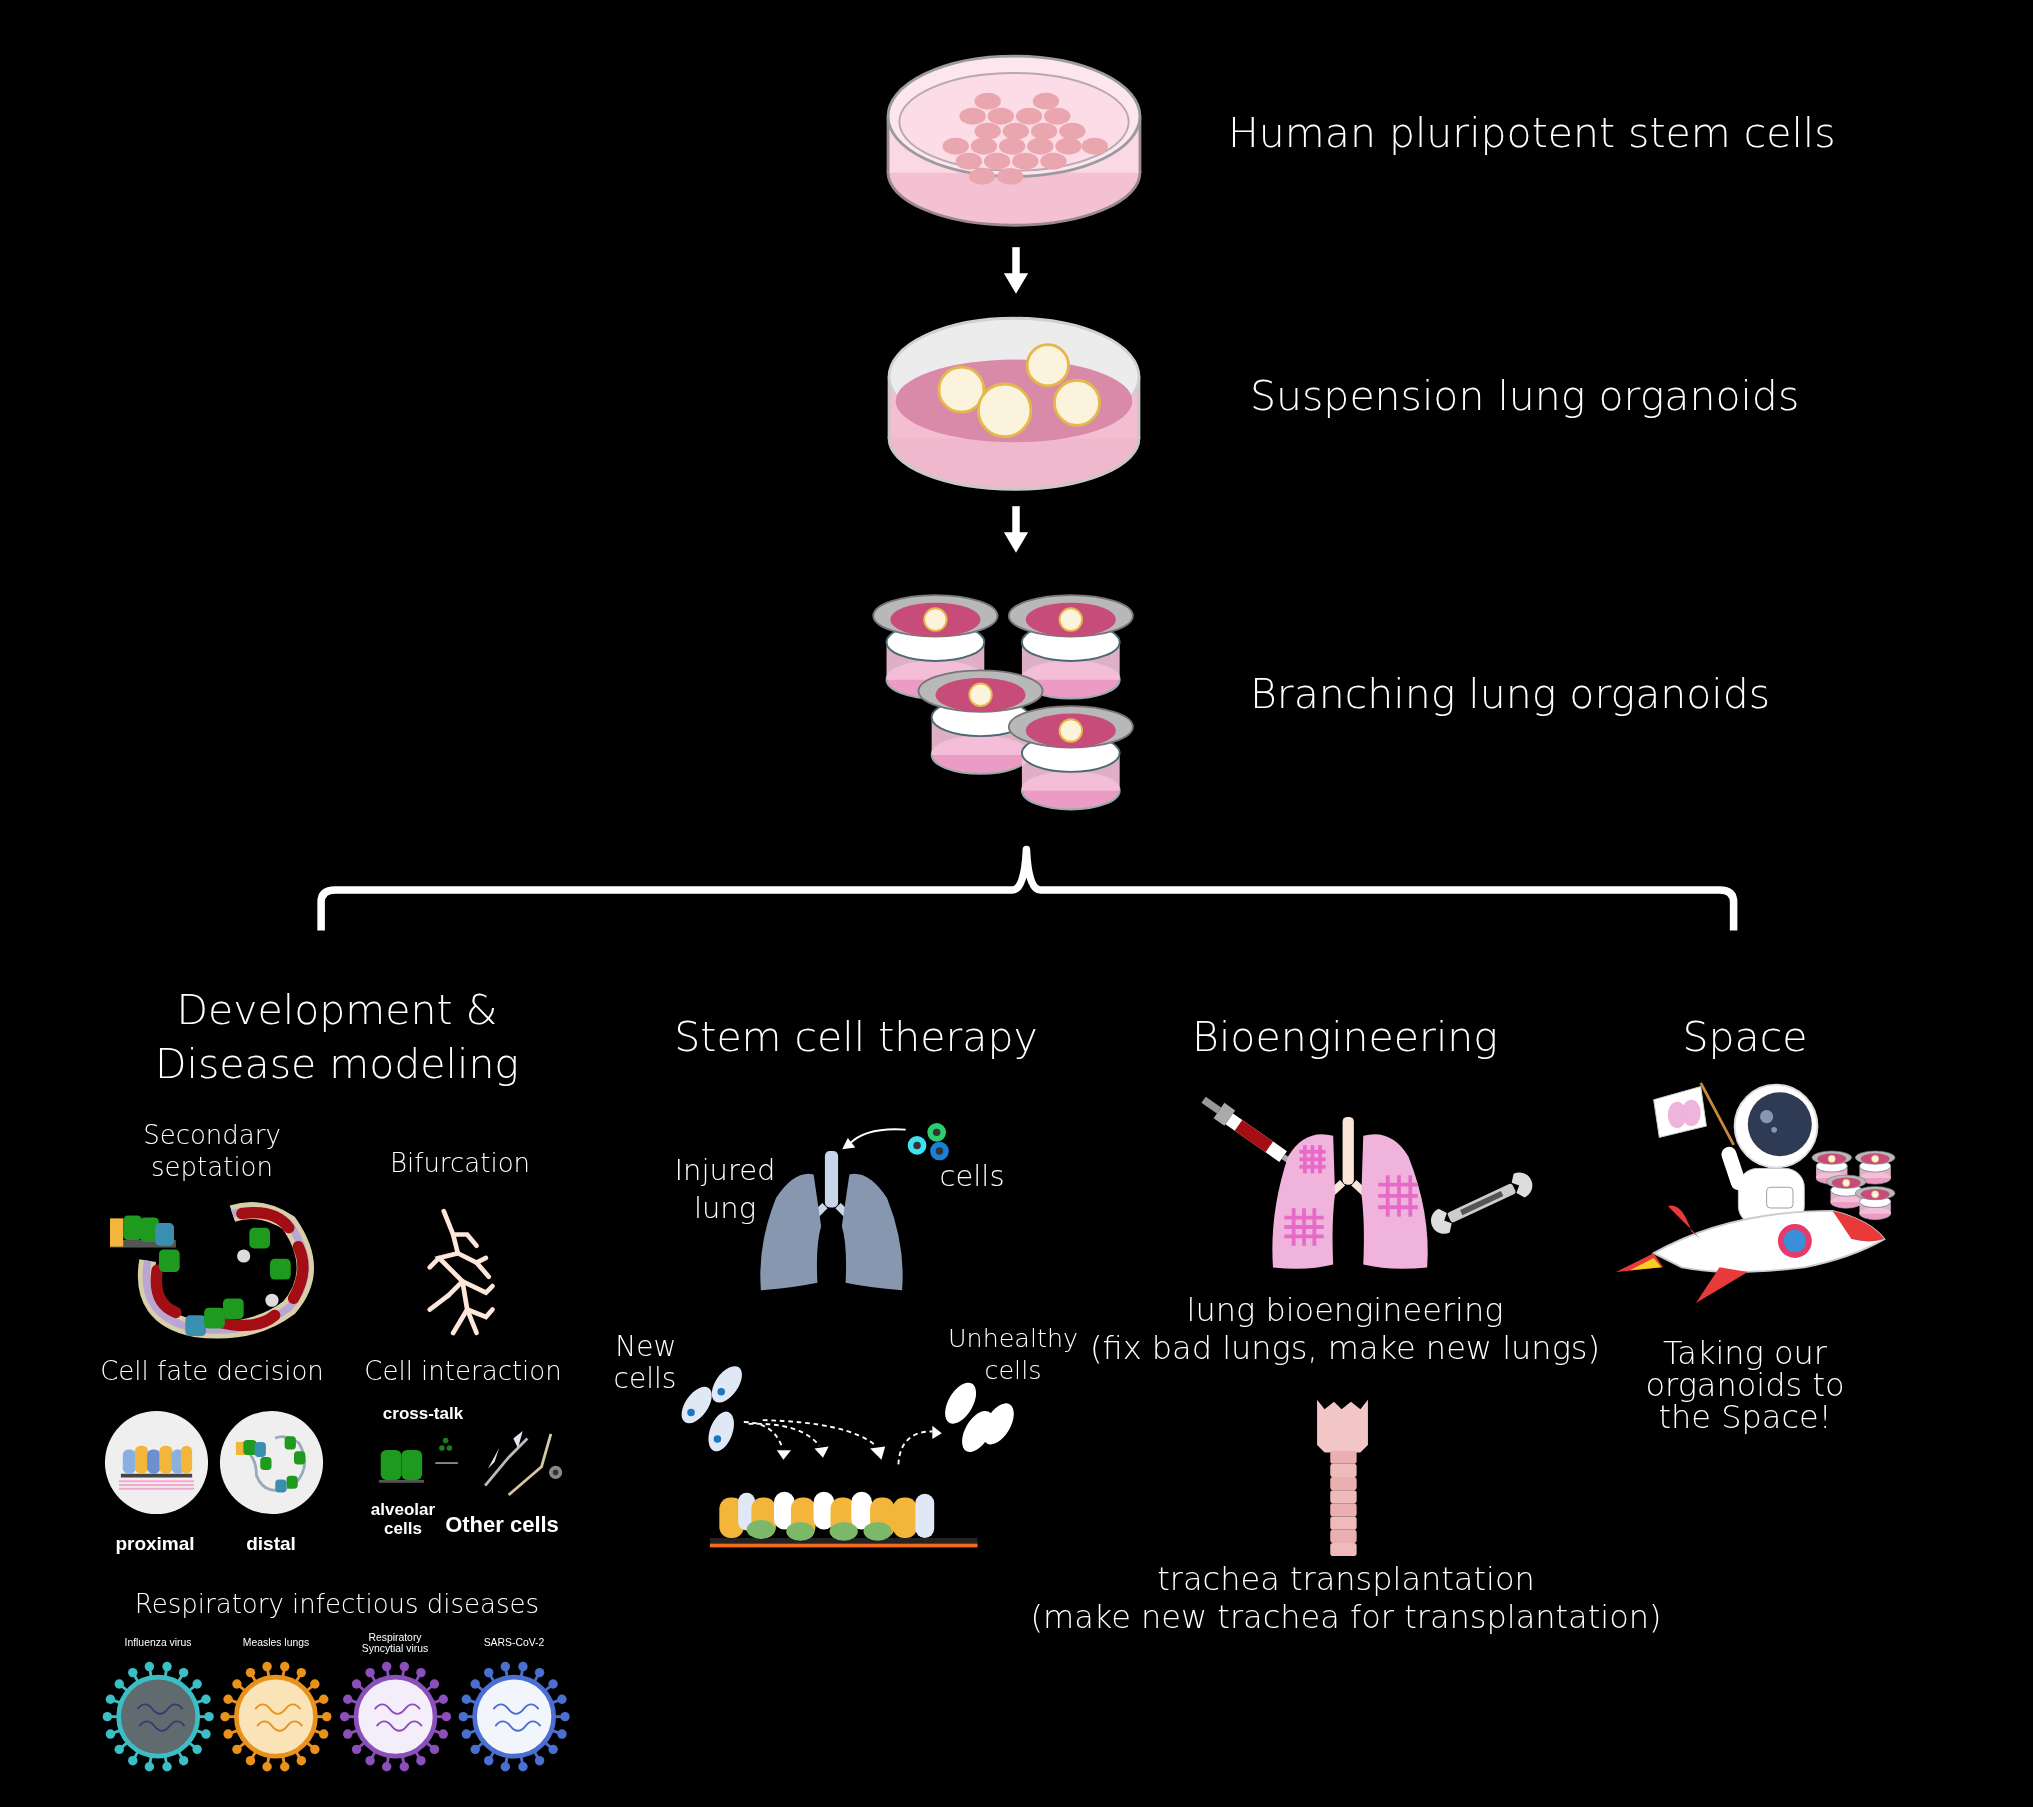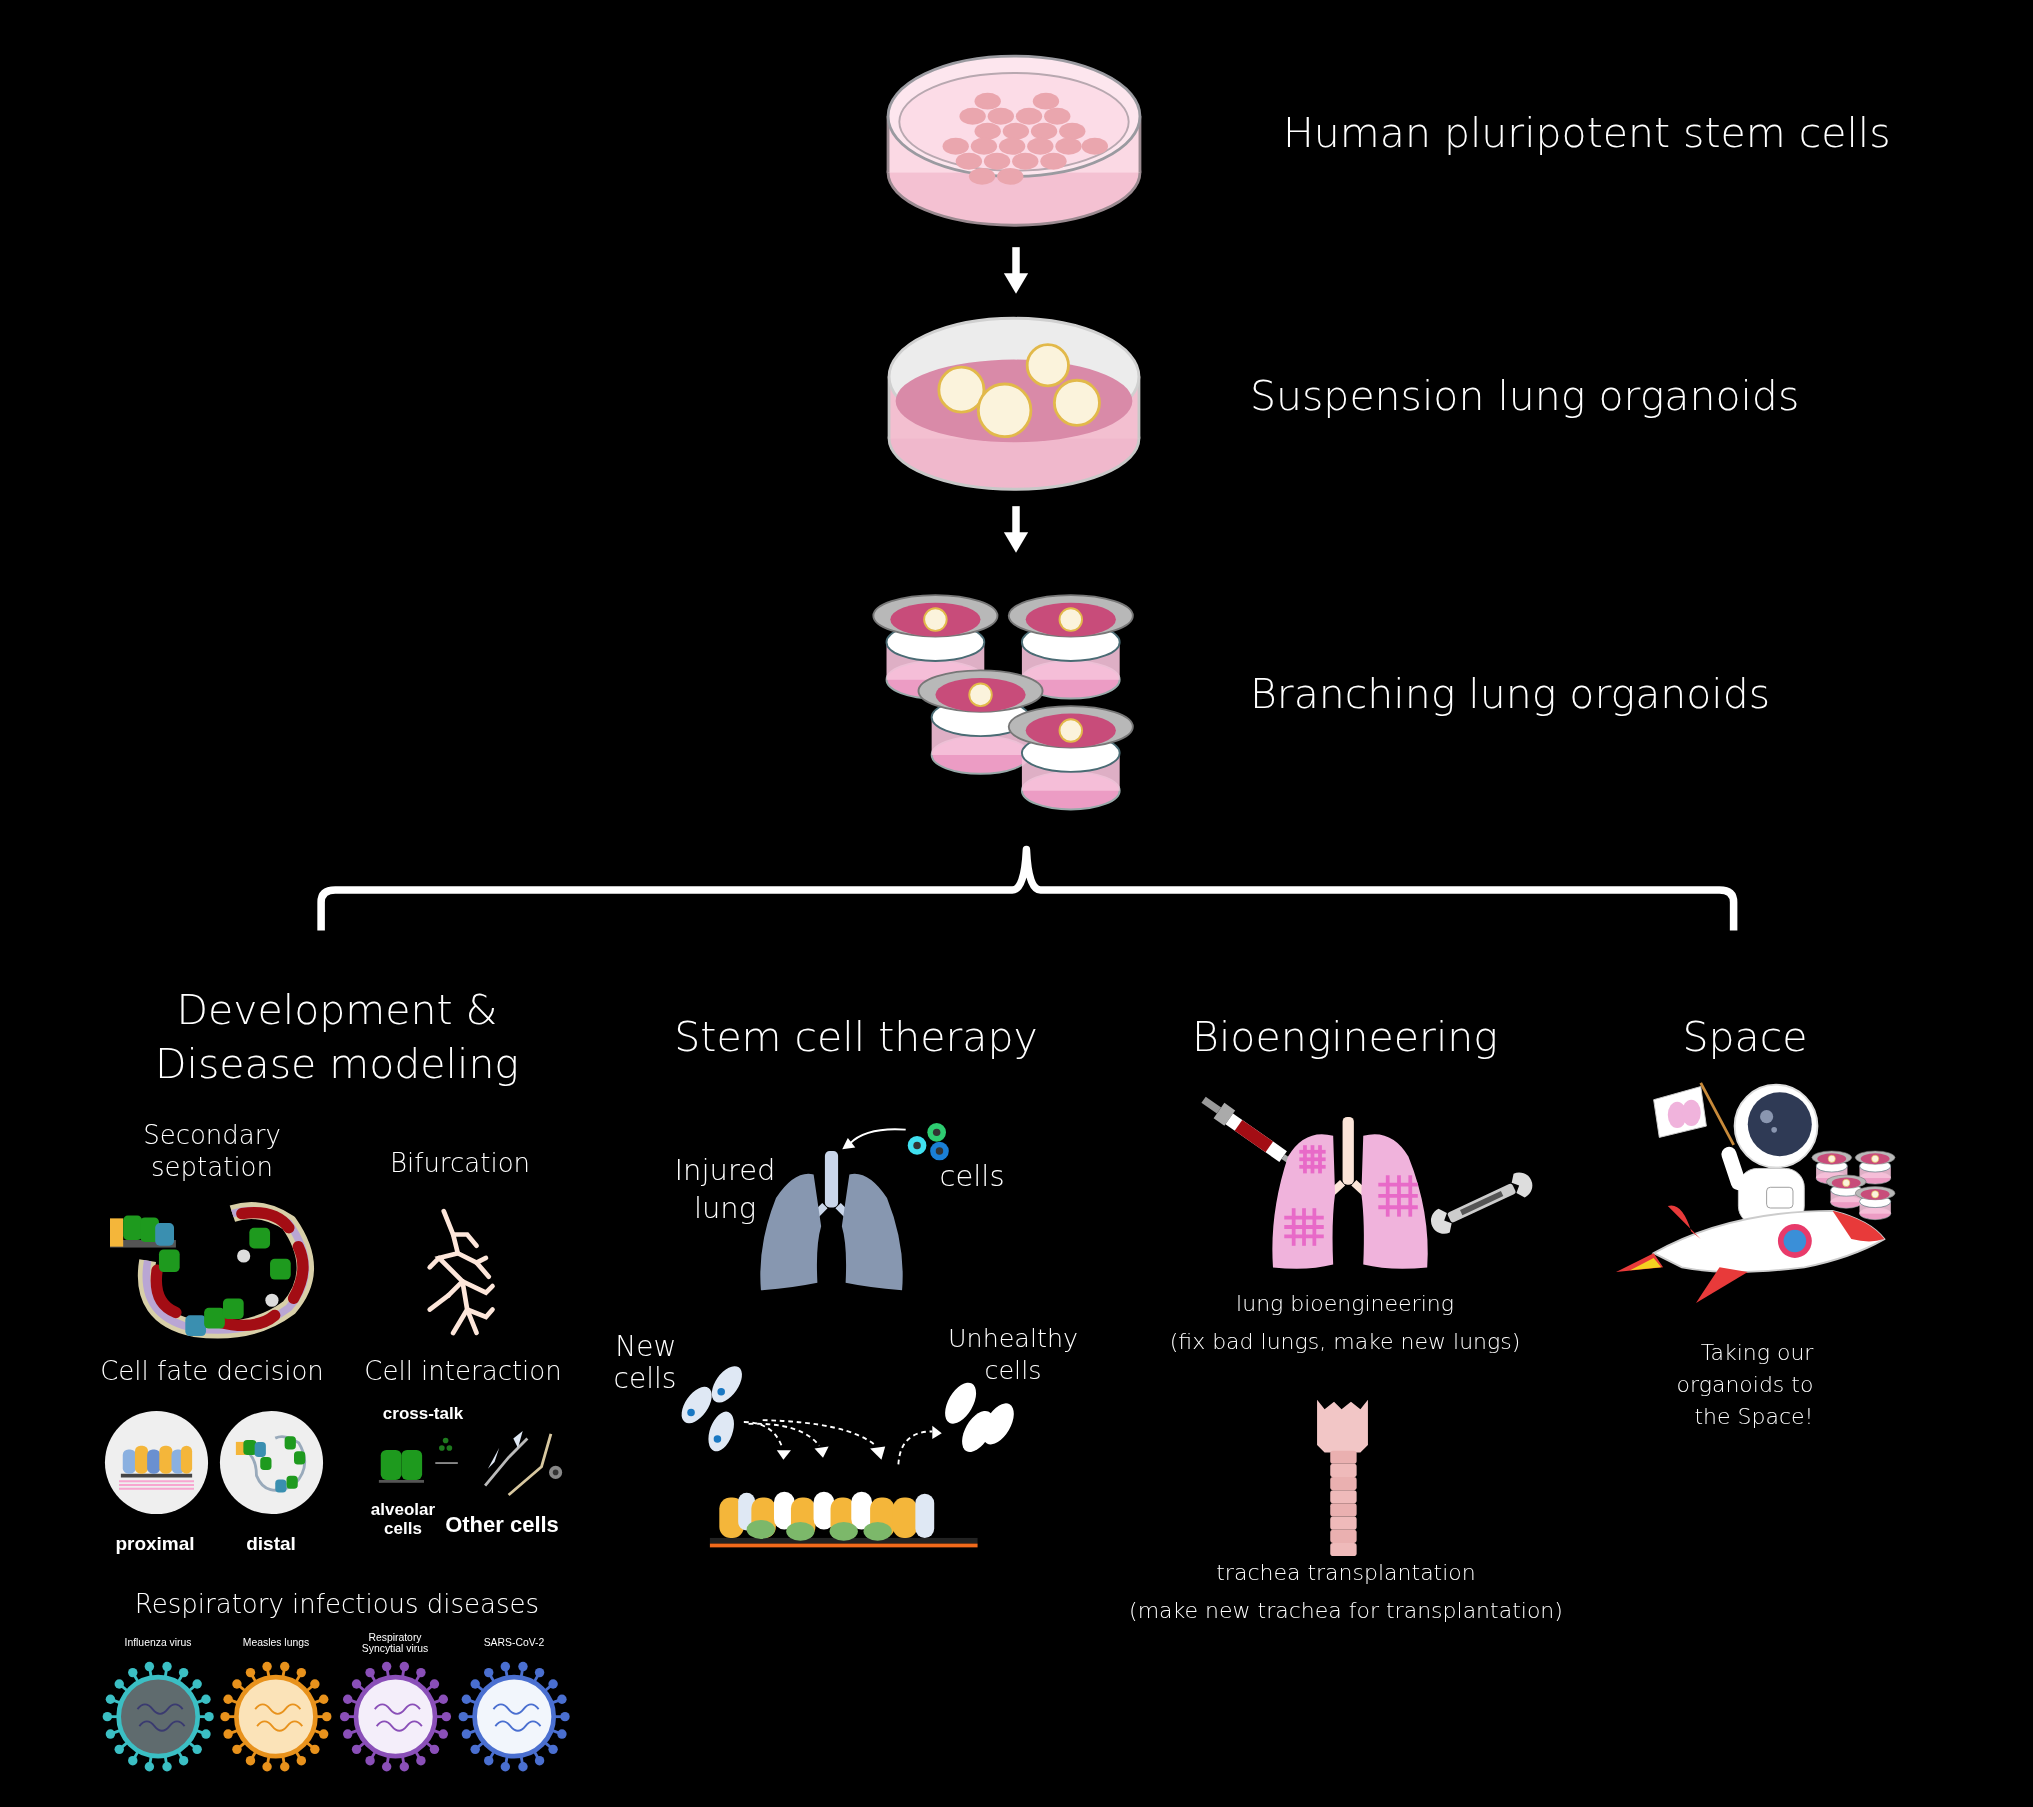--- a/index.html
+++ b/index.html
@@ -2,21 +2,21 @@
 <html style="font-size:15px"><head>
 <meta charset="utf-8">
 <style>
   html,body{margin:0;padding:0;background:#000;}
   body{width:2034px;height:1808px;position:relative;overflow:hidden;font-family:"DejaVu Sans","Liberation Sans",sans-serif;color:#fff;}
   .t{position:absolute;white-space:nowrap;color:#fff;font-weight:300;letter-spacing:0px;}
   .c{transform:translateX(-50%);text-align:center;}
   .step{font-size:41px;}
   .h{font-size:41px;}
   .sub{font-size:26px;}
-  .cap{font-size:22px;text-align:right;}
+  .cap{font-size:32px;}
   .small{font-size:19px;font-family:"Liberation Sans",sans-serif;font-weight:bold;}
   .tiny{font-size:10.4px;font-family:"Liberation Sans",sans-serif;line-height:11.3px;}
   svg.g{position:absolute;overflow:visible;}
 </style>
 </head>
 <body>
 
 <svg class="g" style="left:886px;top:41px;" width="256" height="188" viewBox="0 0 272 200">
   <ellipse cx="136" cy="140" rx="134" ry="56" fill="#f4c1d2" stroke="#9a8a90" stroke-width="3"></ellipse>
   <rect x="2" y="80" width="268" height="60" fill="#fbd9e4"></rect>
@@ -82,21 +82,21 @@
     <ellipse cx="60" cy="70" rx="52" ry="20" fill="#fff" stroke="#4a6b74" stroke-width="2"></ellipse>
     <ellipse cx="60" cy="42" rx="66" ry="22" fill="#b8b8b8" stroke="#777" stroke-width="2"></ellipse>
     <ellipse cx="60" cy="46" rx="48" ry="18" fill="#c84c7a"></ellipse>
     <circle cx="60" cy="46" r="12" fill="#fbf3dc" stroke="#e2b94a" stroke-width="2"></circle>
   </g>
   <use href="#tw" x="144" y="0"></use>
   <use href="#tw" x="48" y="80"></use>
   <use href="#tw" x="144" y="118"></use>
 </svg>
 
-<div class="t step" style="left:1283px;top:109px;">Human pluripotent stem cells</div>
+<div class="t step" style="left:1228px;top:109px;">Human pluripotent stem cells</div>
 <div class="t step" style="left:1250px;top:372px;">Suspension lung organoids</div>
 <div class="t step" style="left:1250px;top:670px;">Branching lung organoids</div>
 
 <svg class="g" style="left:0;top:0;" width="2034" height="942" viewBox="0 0 2160 1000">
   <path d="M341,988 L341,958 Q341,945 356,945 L1075,945 Q1088,945 1090,902 Q1092,945 1105,945 L1826,945 Q1841,945 1841,958 L1841,988" fill="none" stroke="#fff" stroke-width="8" stroke-linejoin="round"></path>
 </svg>
 
 <div class="t h c" style="left:337px;top:986px;">Development &amp;</div>
 <div class="t h c" style="left:337px;top:1040px;">Disease modeling</div>
 <div class="t h c" style="left:856px;top:1013px;">Stem cell therapy</div>

